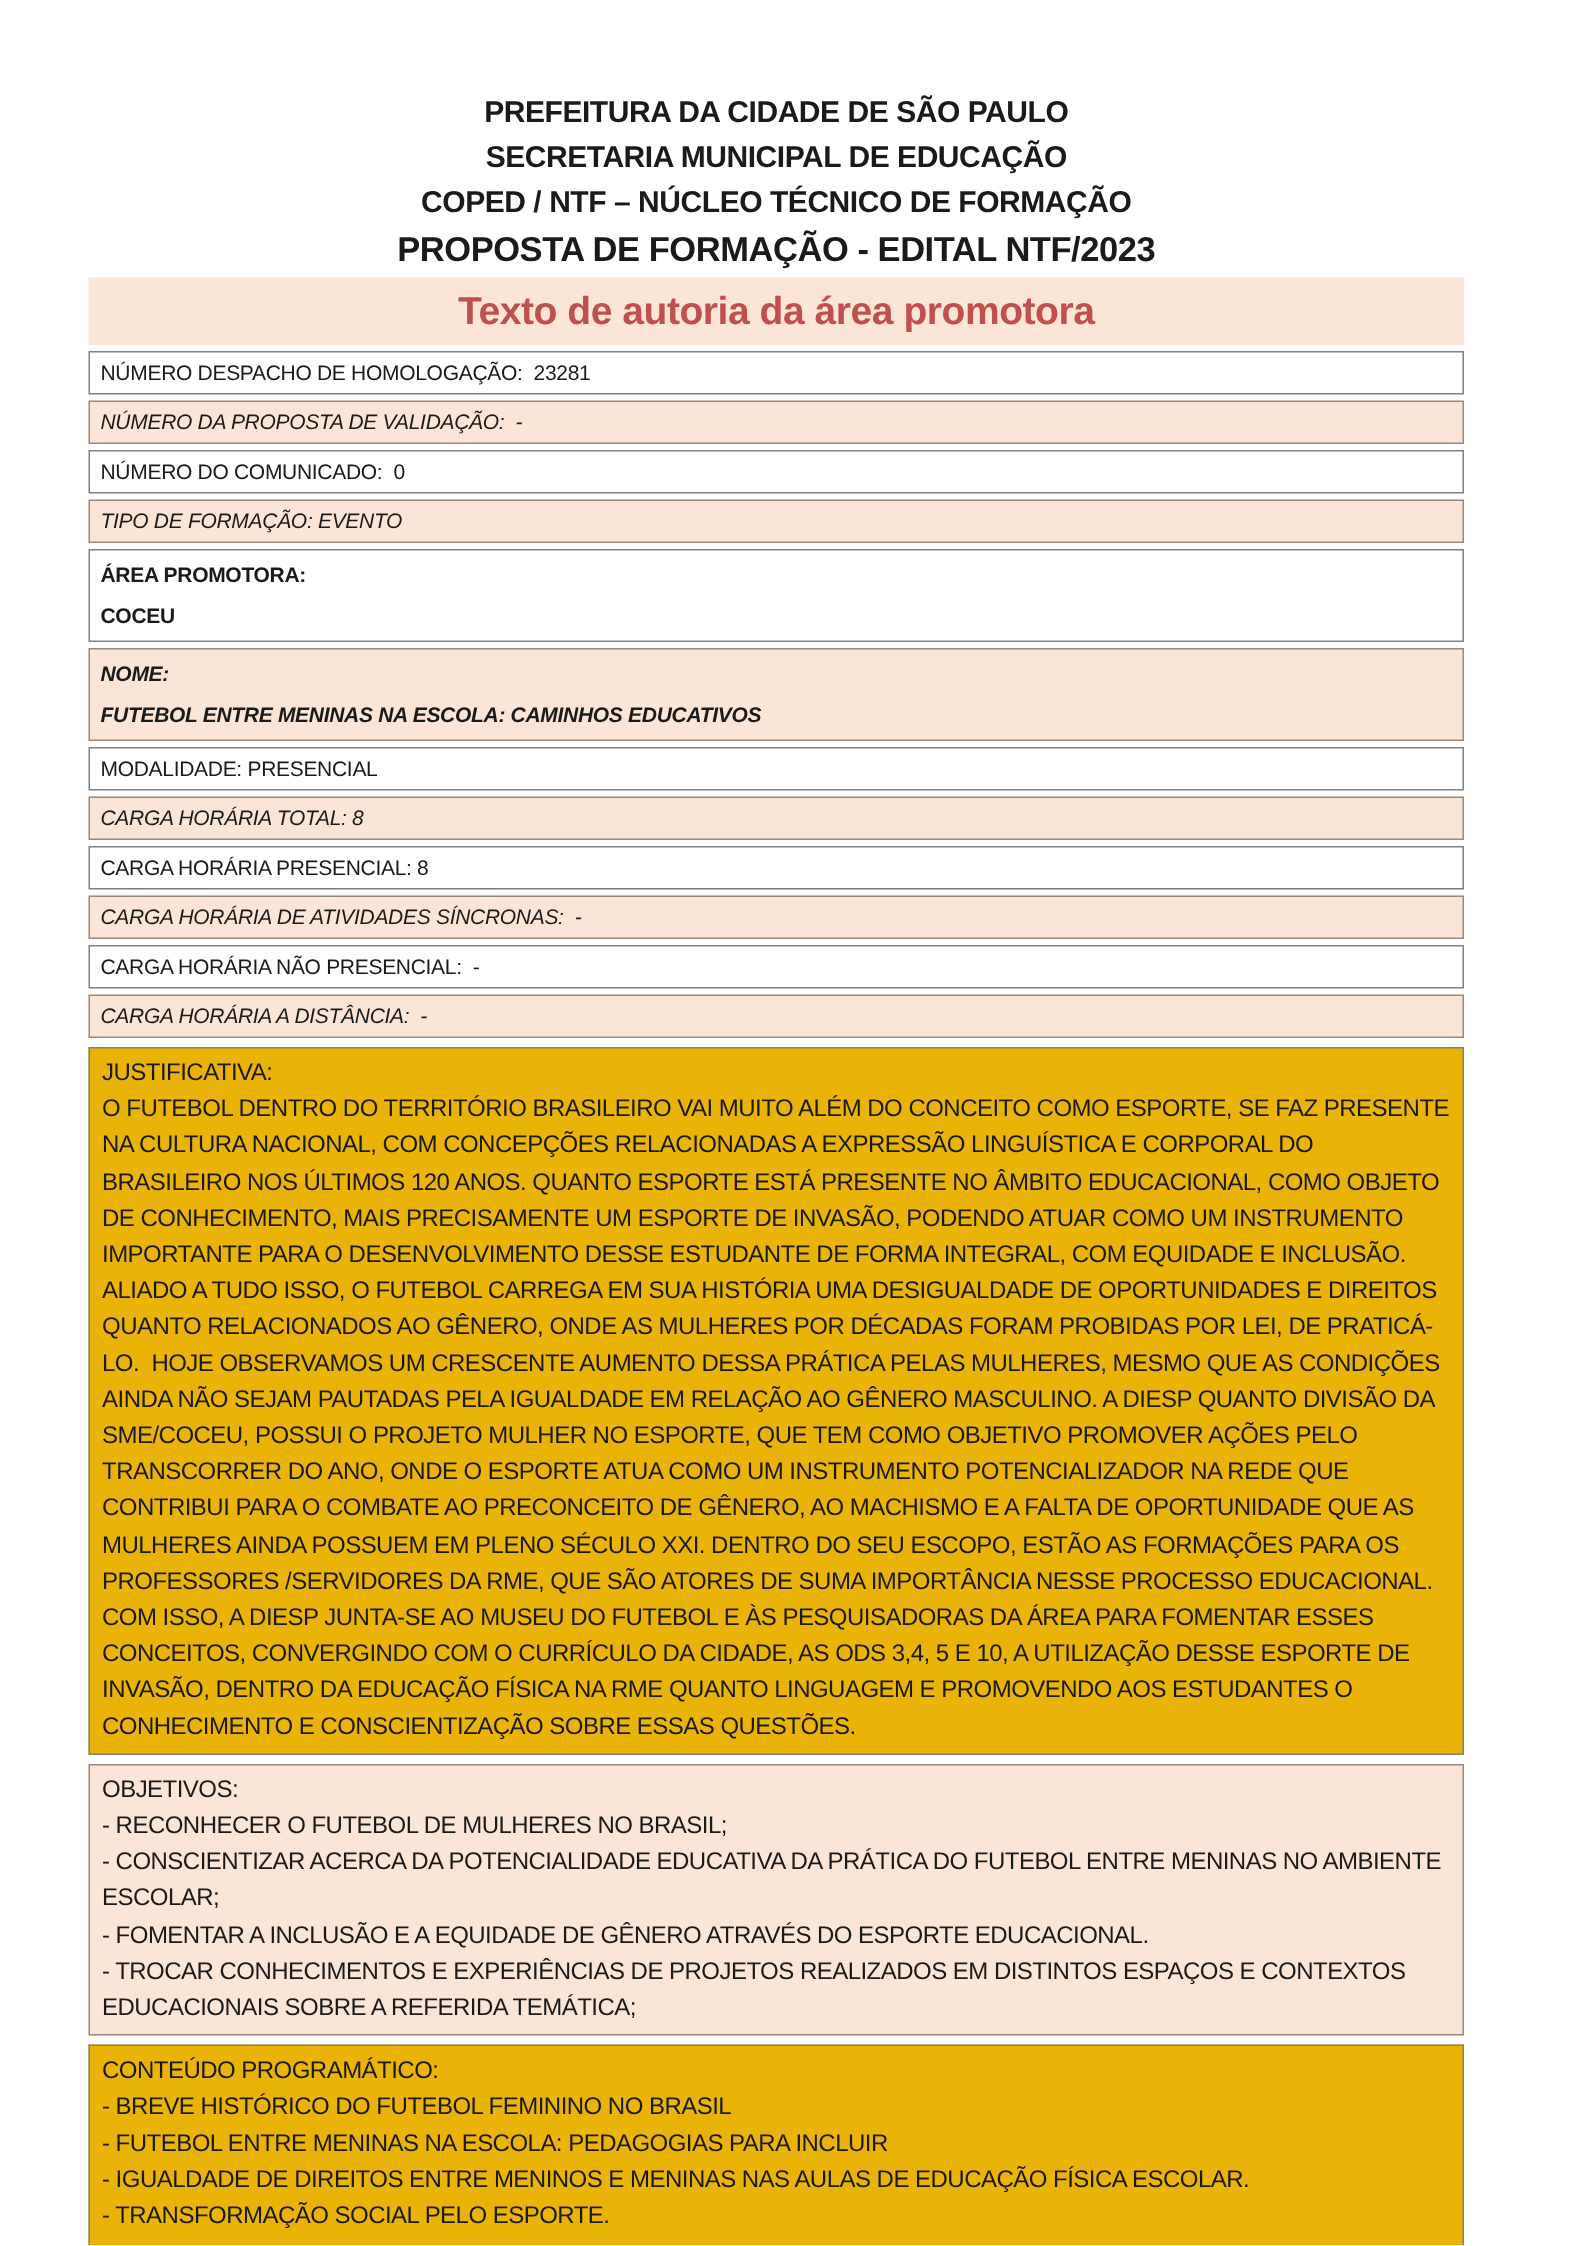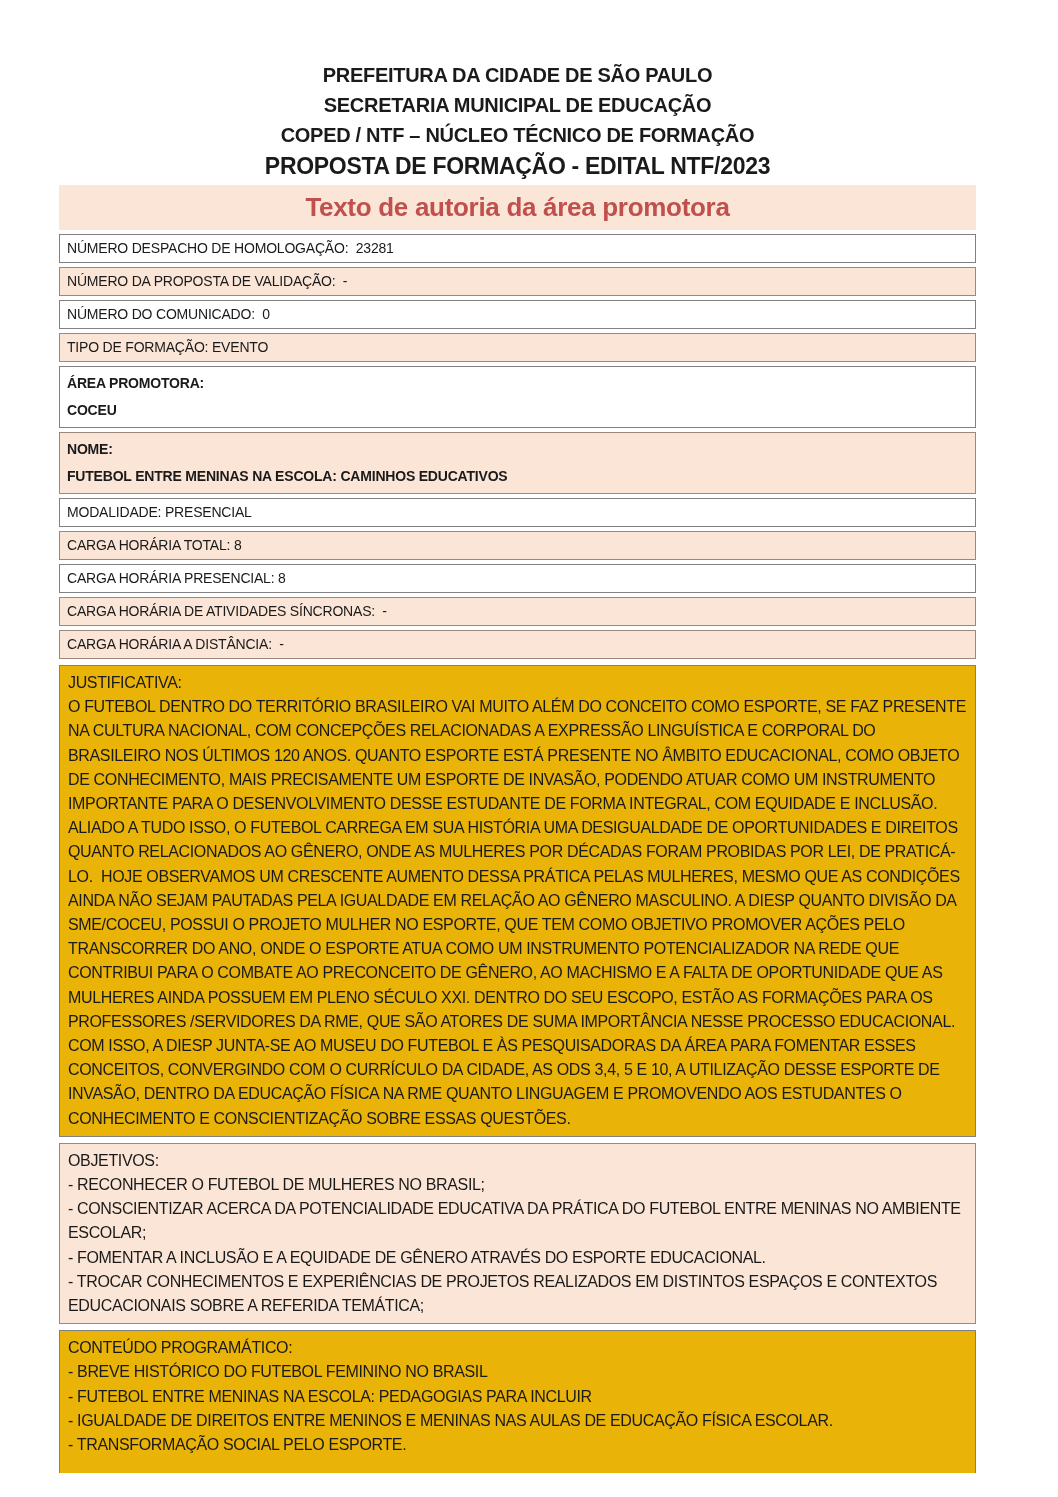--- a/index.html
+++ b/index.html
@@ -27,21 +27,21 @@
     letter-spacing:-0.3px;
   }
   .row{
     border:1px solid var(--border);
     margin-top:4px;
     padding:3px 7px;
     font-size:14px;line-height:21px;
     letter-spacing:-0.2px;
     background:#ffffff;
   }
-  .row.peach{background:var(--peach);border-color:#9a8a7b;}
+  .row.peach{background:var(--peach);border-color:#9a8a7b;font-style:italic;}
   .row.bold{font-weight:bold;}
   .row.bold .row-line{line-height:27px;}
   .row-line{white-space:pre-wrap;}
   .section{
     border:1px solid var(--border);
     margin-top:6px;
     padding:5px 8px;
     font-size:16px;line-height:24.2px;
     letter-spacing:-0.35px;
     background:#eab308;
@@ -88,20 +88,23 @@
         </div>
         <div class="row peach">
           <div class="row-line">CARGA HORÁRIA TOTAL: 8</div>
         </div>
         <div class="row white">
           <div class="row-line">CARGA HORÁRIA PRESENCIAL: 8</div>
         </div>
         <div class="row peach">
           <div class="row-line">CARGA HORÁRIA DE ATIVIDADES SÍNCRONAS:  -</div>
         </div>
+        <div class="row white">
+          <div class="row-line">CARGA HORÁRIA NÃO PRESENCIAL:  -</div>
+        </div>
         <div class="row peach">
           <div class="row-line">CARGA HORÁRIA A DISTÂNCIA:  -</div>
         </div>
       </div>
     <div id="sections-container">
         <div class="section white">
           <div class="sec-line">JUSTIFICATIVA:</div>
           <div class="sec-line">O FUTEBOL DENTRO DO TERRITÓRIO BRASILEIRO VAI MUITO ALÉM DO CONCEITO COMO ESPORTE, SE FAZ PRESENTE NA CULTURA NACIONAL, COM CONCEPÇÕES RELACIONADAS A EXPRESSÃO LINGUÍSTICA E CORPORAL DO BRASILEIRO NOS ÚLTIMOS 120 ANOS. QUANTO ESPORTE ESTÁ PRESENTE NO ÂMBITO EDUCACIONAL, COMO OBJETO DE CONHECIMENTO, MAIS PRECISAMENTE UM ESPORTE DE INVASÃO, PODENDO ATUAR COMO UM INSTRUMENTO IMPORTANTE PARA O DESENVOLVIMENTO DESSE ESTUDANTE DE FORMA INTEGRAL, COM EQUIDADE E INCLUSÃO. ALIADO A TUDO ISSO, O FUTEBOL CARREGA EM SUA HISTÓRIA UMA DESIGUALDADE DE OPORTUNIDADES E DIREITOS QUANTO RELACIONADOS AO GÊNERO, ONDE AS MULHERES POR DÉCADAS FORAM PROBIDAS POR LEI, DE PRATICÁ-LO.  HOJE OBSERVAMOS UM CRESCENTE AUMENTO DESSA PRÁTICA PELAS MULHERES, MESMO QUE AS CONDIÇÕES AINDA NÃO SEJAM PAUTADAS PELA IGUALDADE EM RELAÇÃO AO GÊNERO MASCULINO. A DIESP QUANTO DIVISÃO DA SME/COCEU, POSSUI O PROJETO MULHER NO ESPORTE, QUE TEM COMO OBJETIVO PROMOVER AÇÕES PELO TRANSCORRER DO ANO, ONDE O ESPORTE ATUA COMO UM INSTRUMENTO POTENCIALIZADOR NA REDE QUE CONTRIBUI PARA O COMBATE AO PRECONCEITO DE GÊNERO, AO MACHISMO E A FALTA DE OPORTUNIDADE QUE AS MULHERES AINDA POSSUEM EM PLENO SÉCULO XXI. DENTRO DO SEU ESCOPO, ESTÃO AS FORMAÇÕES PARA OS PROFESSORES /SERVIDORES DA RME, QUE SÃO ATORES DE SUMA IMPORTÂNCIA NESSE PROCESSO EDUCACIONAL.  COM ISSO, A DIESP JUNTA-SE AO MUSEU DO FUTEBOL E ÀS PESQUISADORAS DA ÁREA PARA FOMENTAR ESSES CONCEITOS, CONVERGINDO COM O CURRÍCULO DA CIDADE, AS ODS 3,4, 5 E 10, A UTILIZAÇÃO DESSE ESPORTE DE INVASÃO, DENTRO DA EDUCAÇÃO FÍSICA NA RME QUANTO LINGUAGEM E PROMOVENDO AOS ESTUDANTES O CONHECIMENTO E CONSCIENTIZAÇÃO SOBRE ESSAS QUESTÕES.</div>
         </div>
         <div class="section peach">

